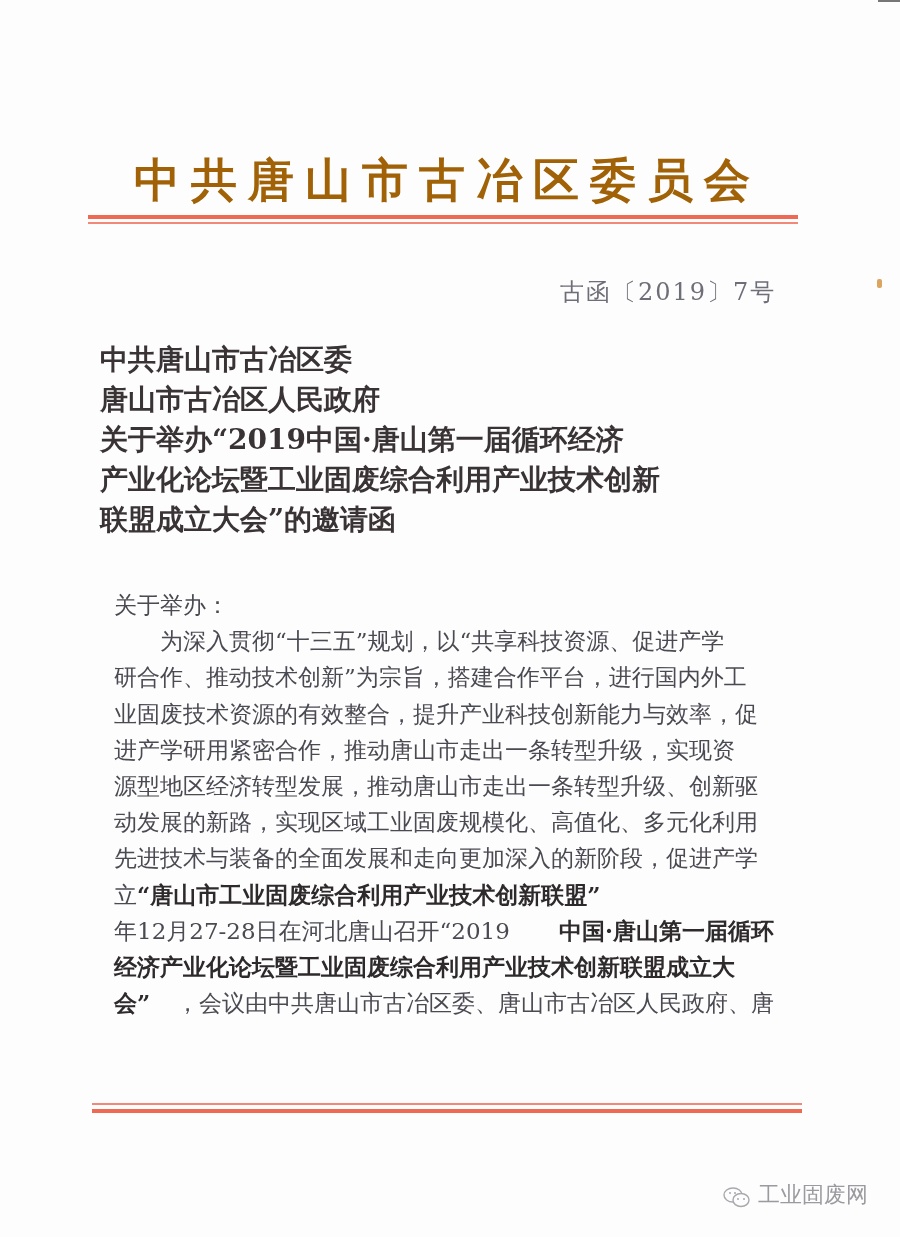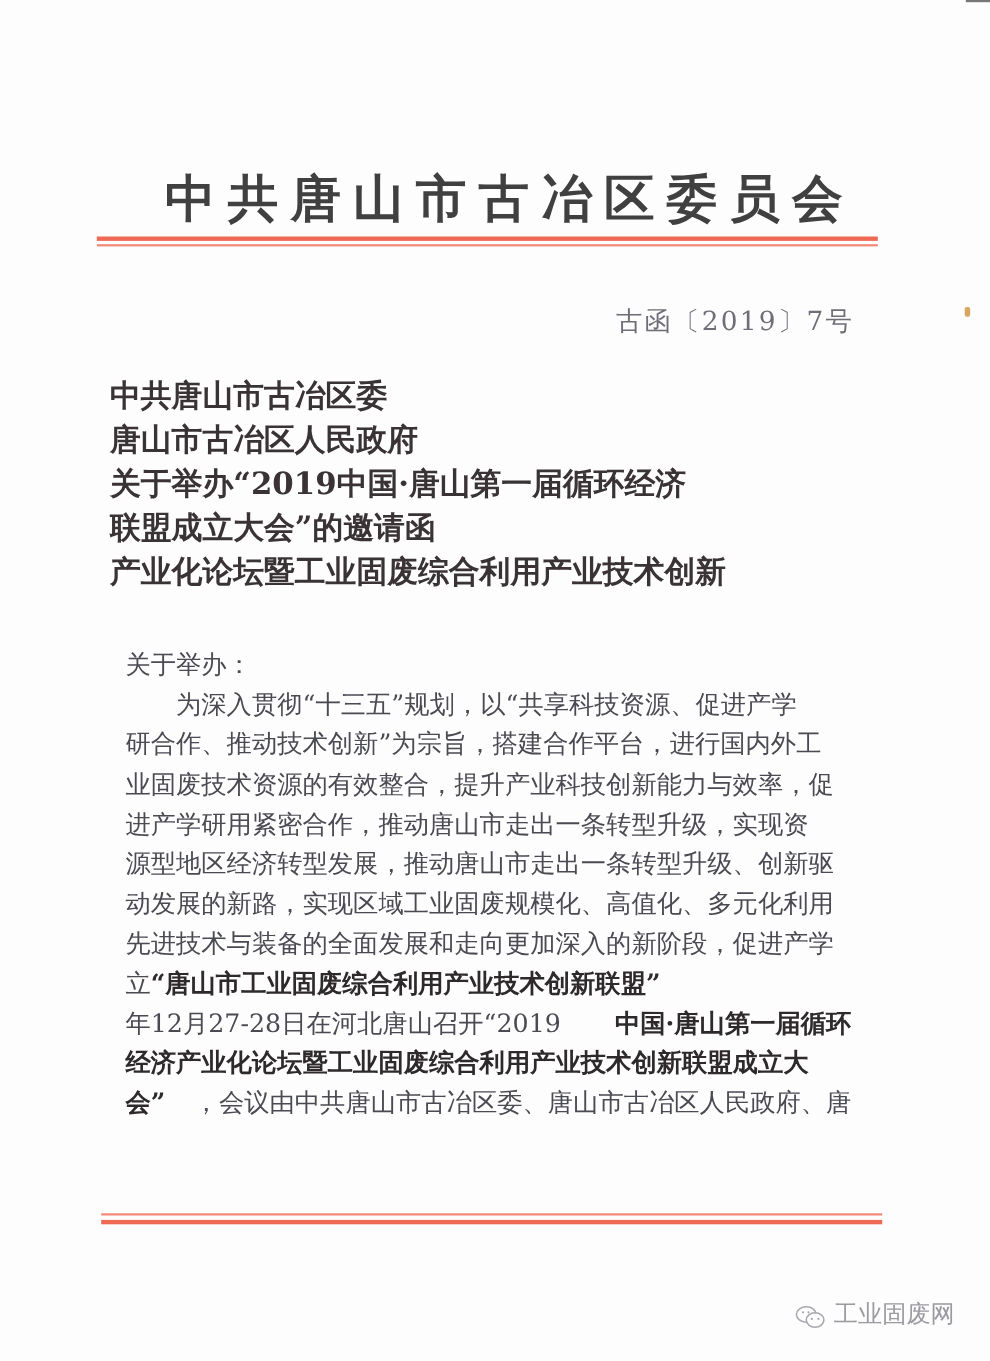--- a/index.html
+++ b/index.html
@@ -1,17 +1,17 @@
 <!DOCTYPE html>
 <html><head>
 <meta charset="utf-8">
 <style>
   html, body { margin:0; padding:0; }
   body { width:900px; height:1237px; background:#fdfdfd; position:relative; overflow:hidden; font-family:"DejaVu Serif", "Liberation Serif", serif; }
-  .header-title { position:absolute; left:150px; top:150px; width:600px; text-align:center; color:#404040; font-family:"DejaVu Sans", sans-serif; font-weight:bold; font-size:46px; letter-spacing:11px; line-height:60px; white-space:nowrap; }
+  .header-title { position:absolute; left:134px; top:150px; width:600px; text-align:center; color:#a16207; font-family:"DejaVu Sans", sans-serif; font-weight:bold; font-size:46px; letter-spacing:11px; line-height:60px; white-space:nowrap; }
   .rule { position:absolute; background:#ef6a55; }
   .doc-number { position:absolute; left:560px; top:276px; font-size:24px; color:#6e6e78; letter-spacing:2px; white-space:nowrap; }
   .mark { position:absolute; left:877px; top:279px; width:5px; height:9px; background:#d9a560; border-radius:2px; }
   .title-block { position:absolute; left:100px; top:340px; width:700px; color:#3a3335; font-weight:bold; font-size:28px; line-height:40px; }
   .title-block div { white-space:nowrap; }
   .body { position:absolute; left:114px; top:587px; width:660px; color:#4a4a52; font-size:23px; line-height:36.2px; }
   .body .line { white-space:nowrap; height:36.2px; display:flex; justify-content:space-between; }
   .body .line span { display:inline-block; }
   .body .indent { padding-left:46px; }
   .b { font-weight:bold; color:#2e2a2c; }
@@ -29,22 +29,22 @@
 <div class="rule" style="left:88px; top:215px; width:710px; height:4px;"></div>
 <div class="rule" style="left:88px; top:222px; width:710px; height:1.5px; opacity:0.8;"></div>
 
 <div class="doc-number">古函〔2019〕7号</div>
 <div class="mark"></div>
 
 <div class="title-block">
   <div>中共唐山市古冶区委</div>
   <div>唐山市古冶区人民政府</div>
   <div>关于举办“2019中国·唐山第一届循环经济</div>
+  <div>产业化论坛暨工业固废综合利用产业技术创新</div>
   <div>联盟成立大会”的邀请函</div>
-  <div>产业化论坛暨工业固废综合利用产业技术创新</div>
 </div>
 
 <div class="body">
   <div class="line" style="justify-content:flex-start;">
       <span>关于举办：</span>
     </div>
   <div class="line indent">
       <span>为深入贯彻“十三五”规划，以“共享科技资源、促进产学</span>
     </div>
   <div class="line">

